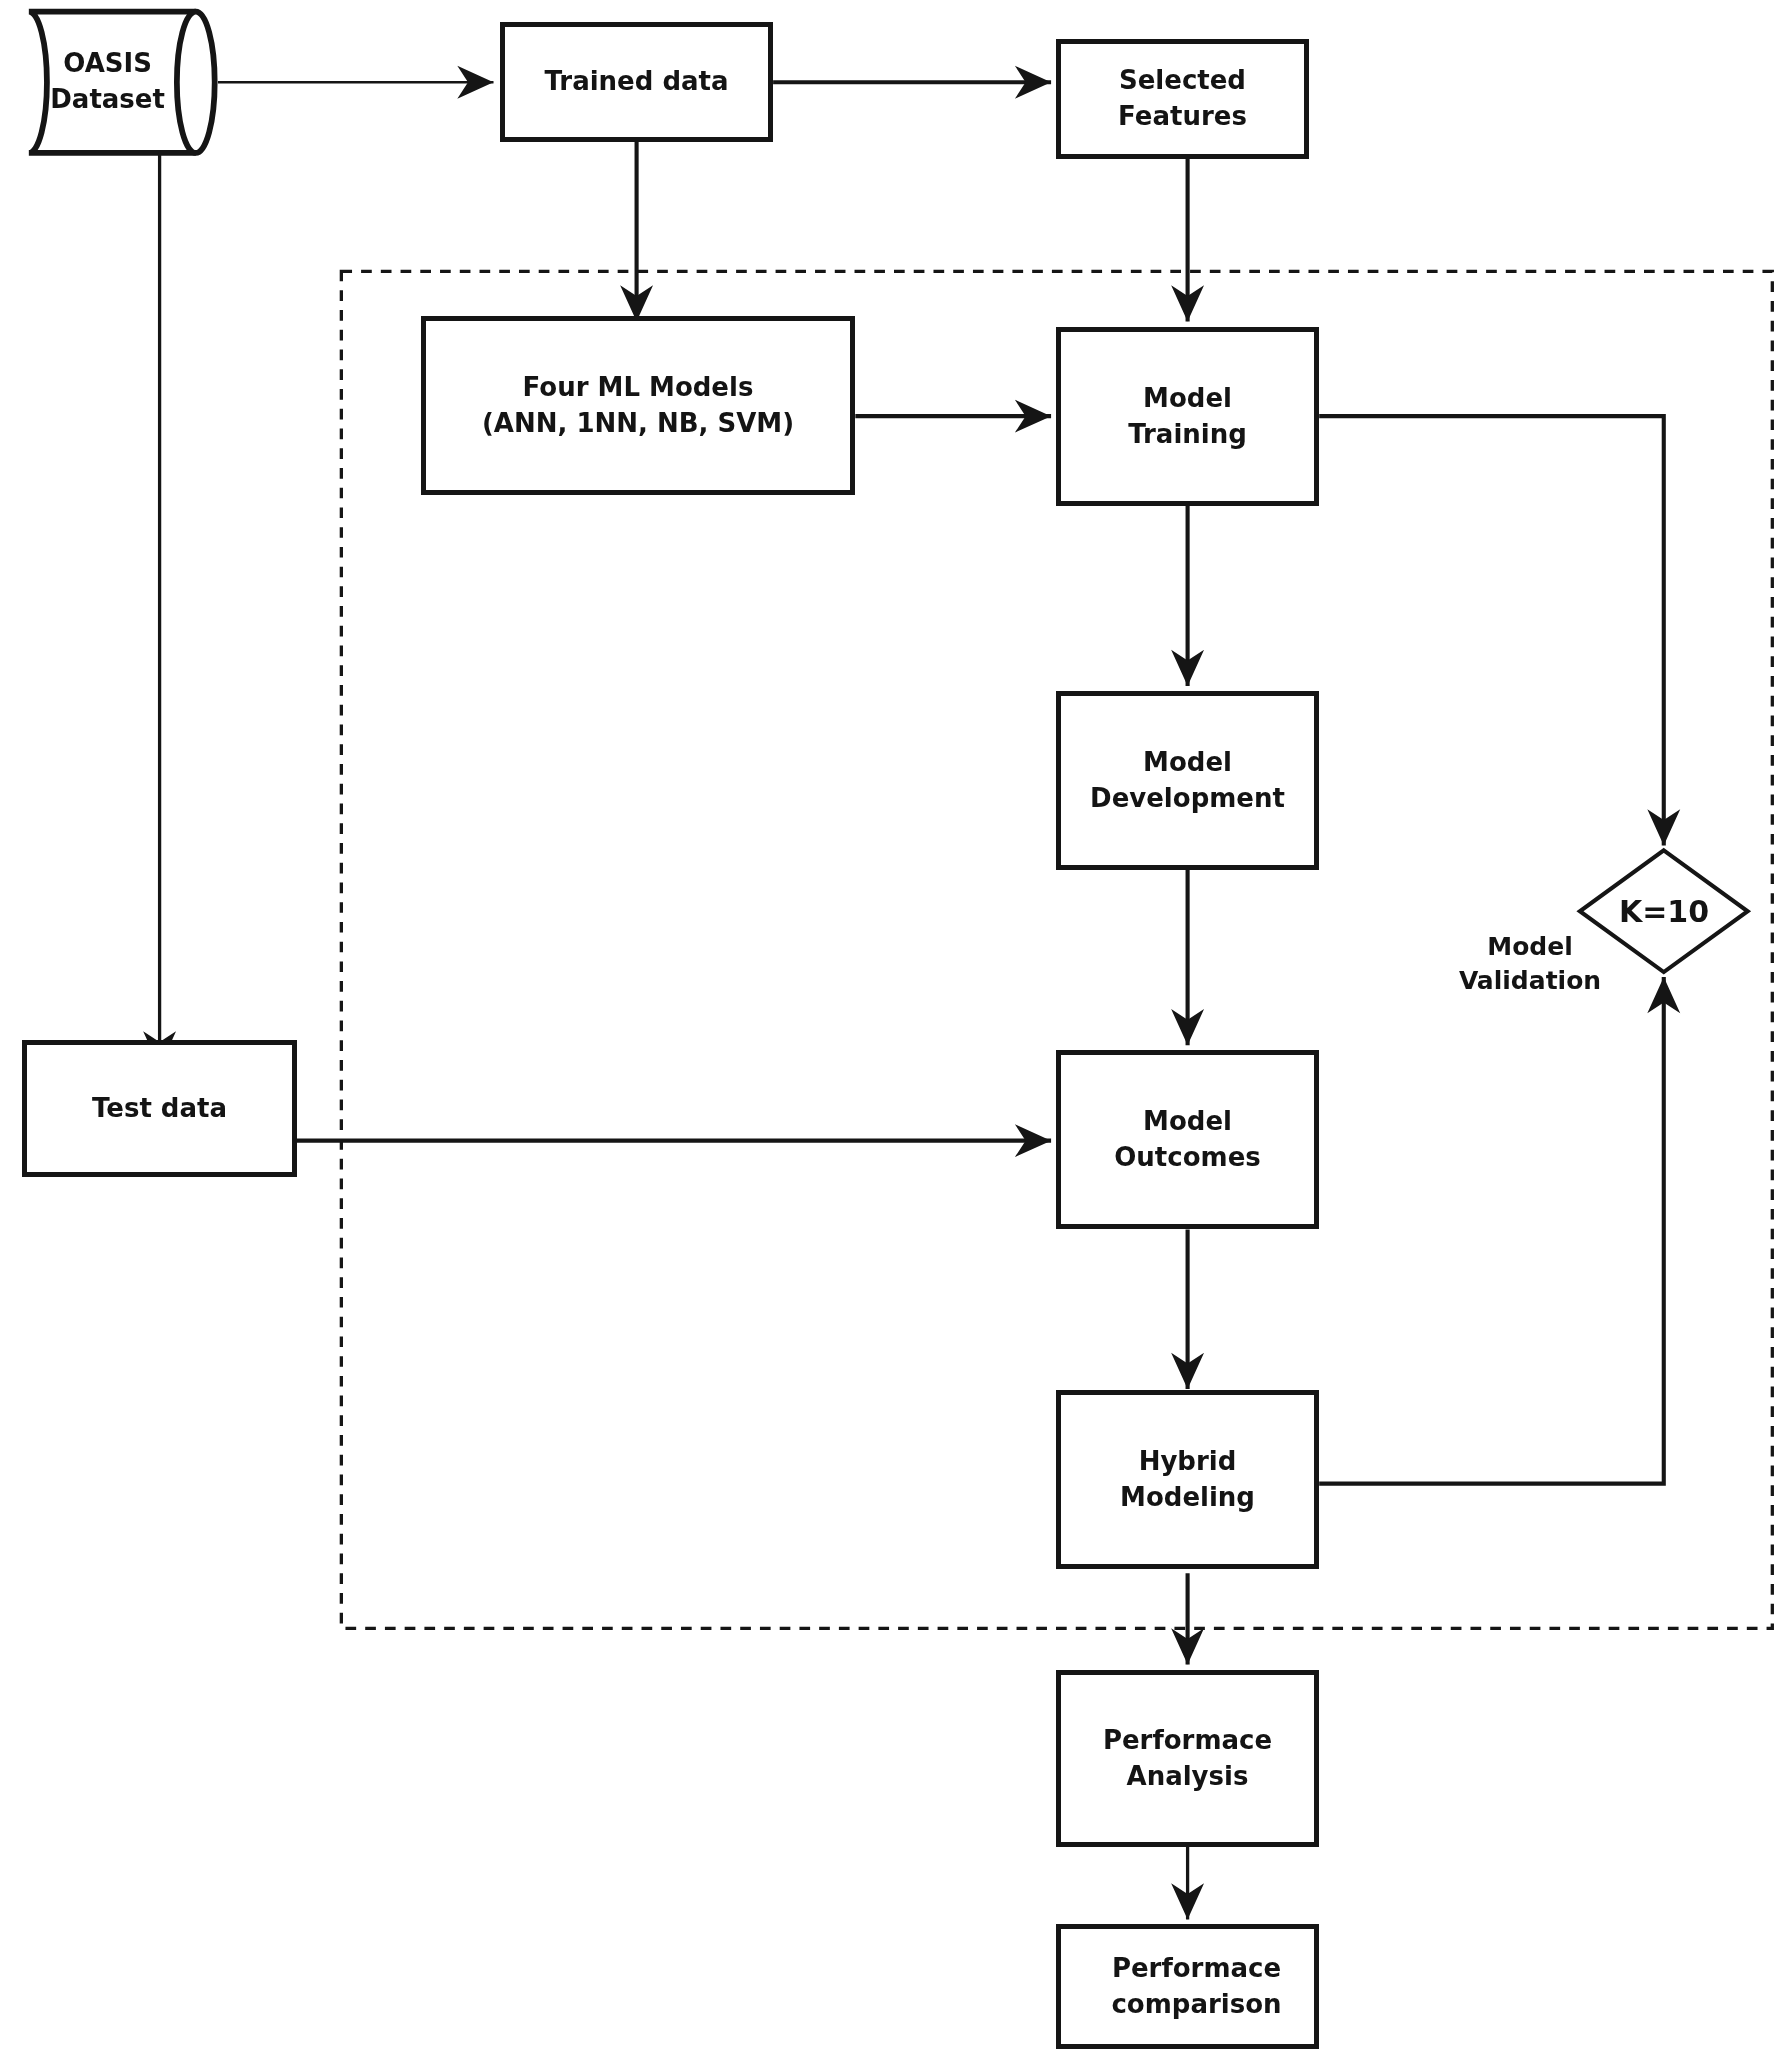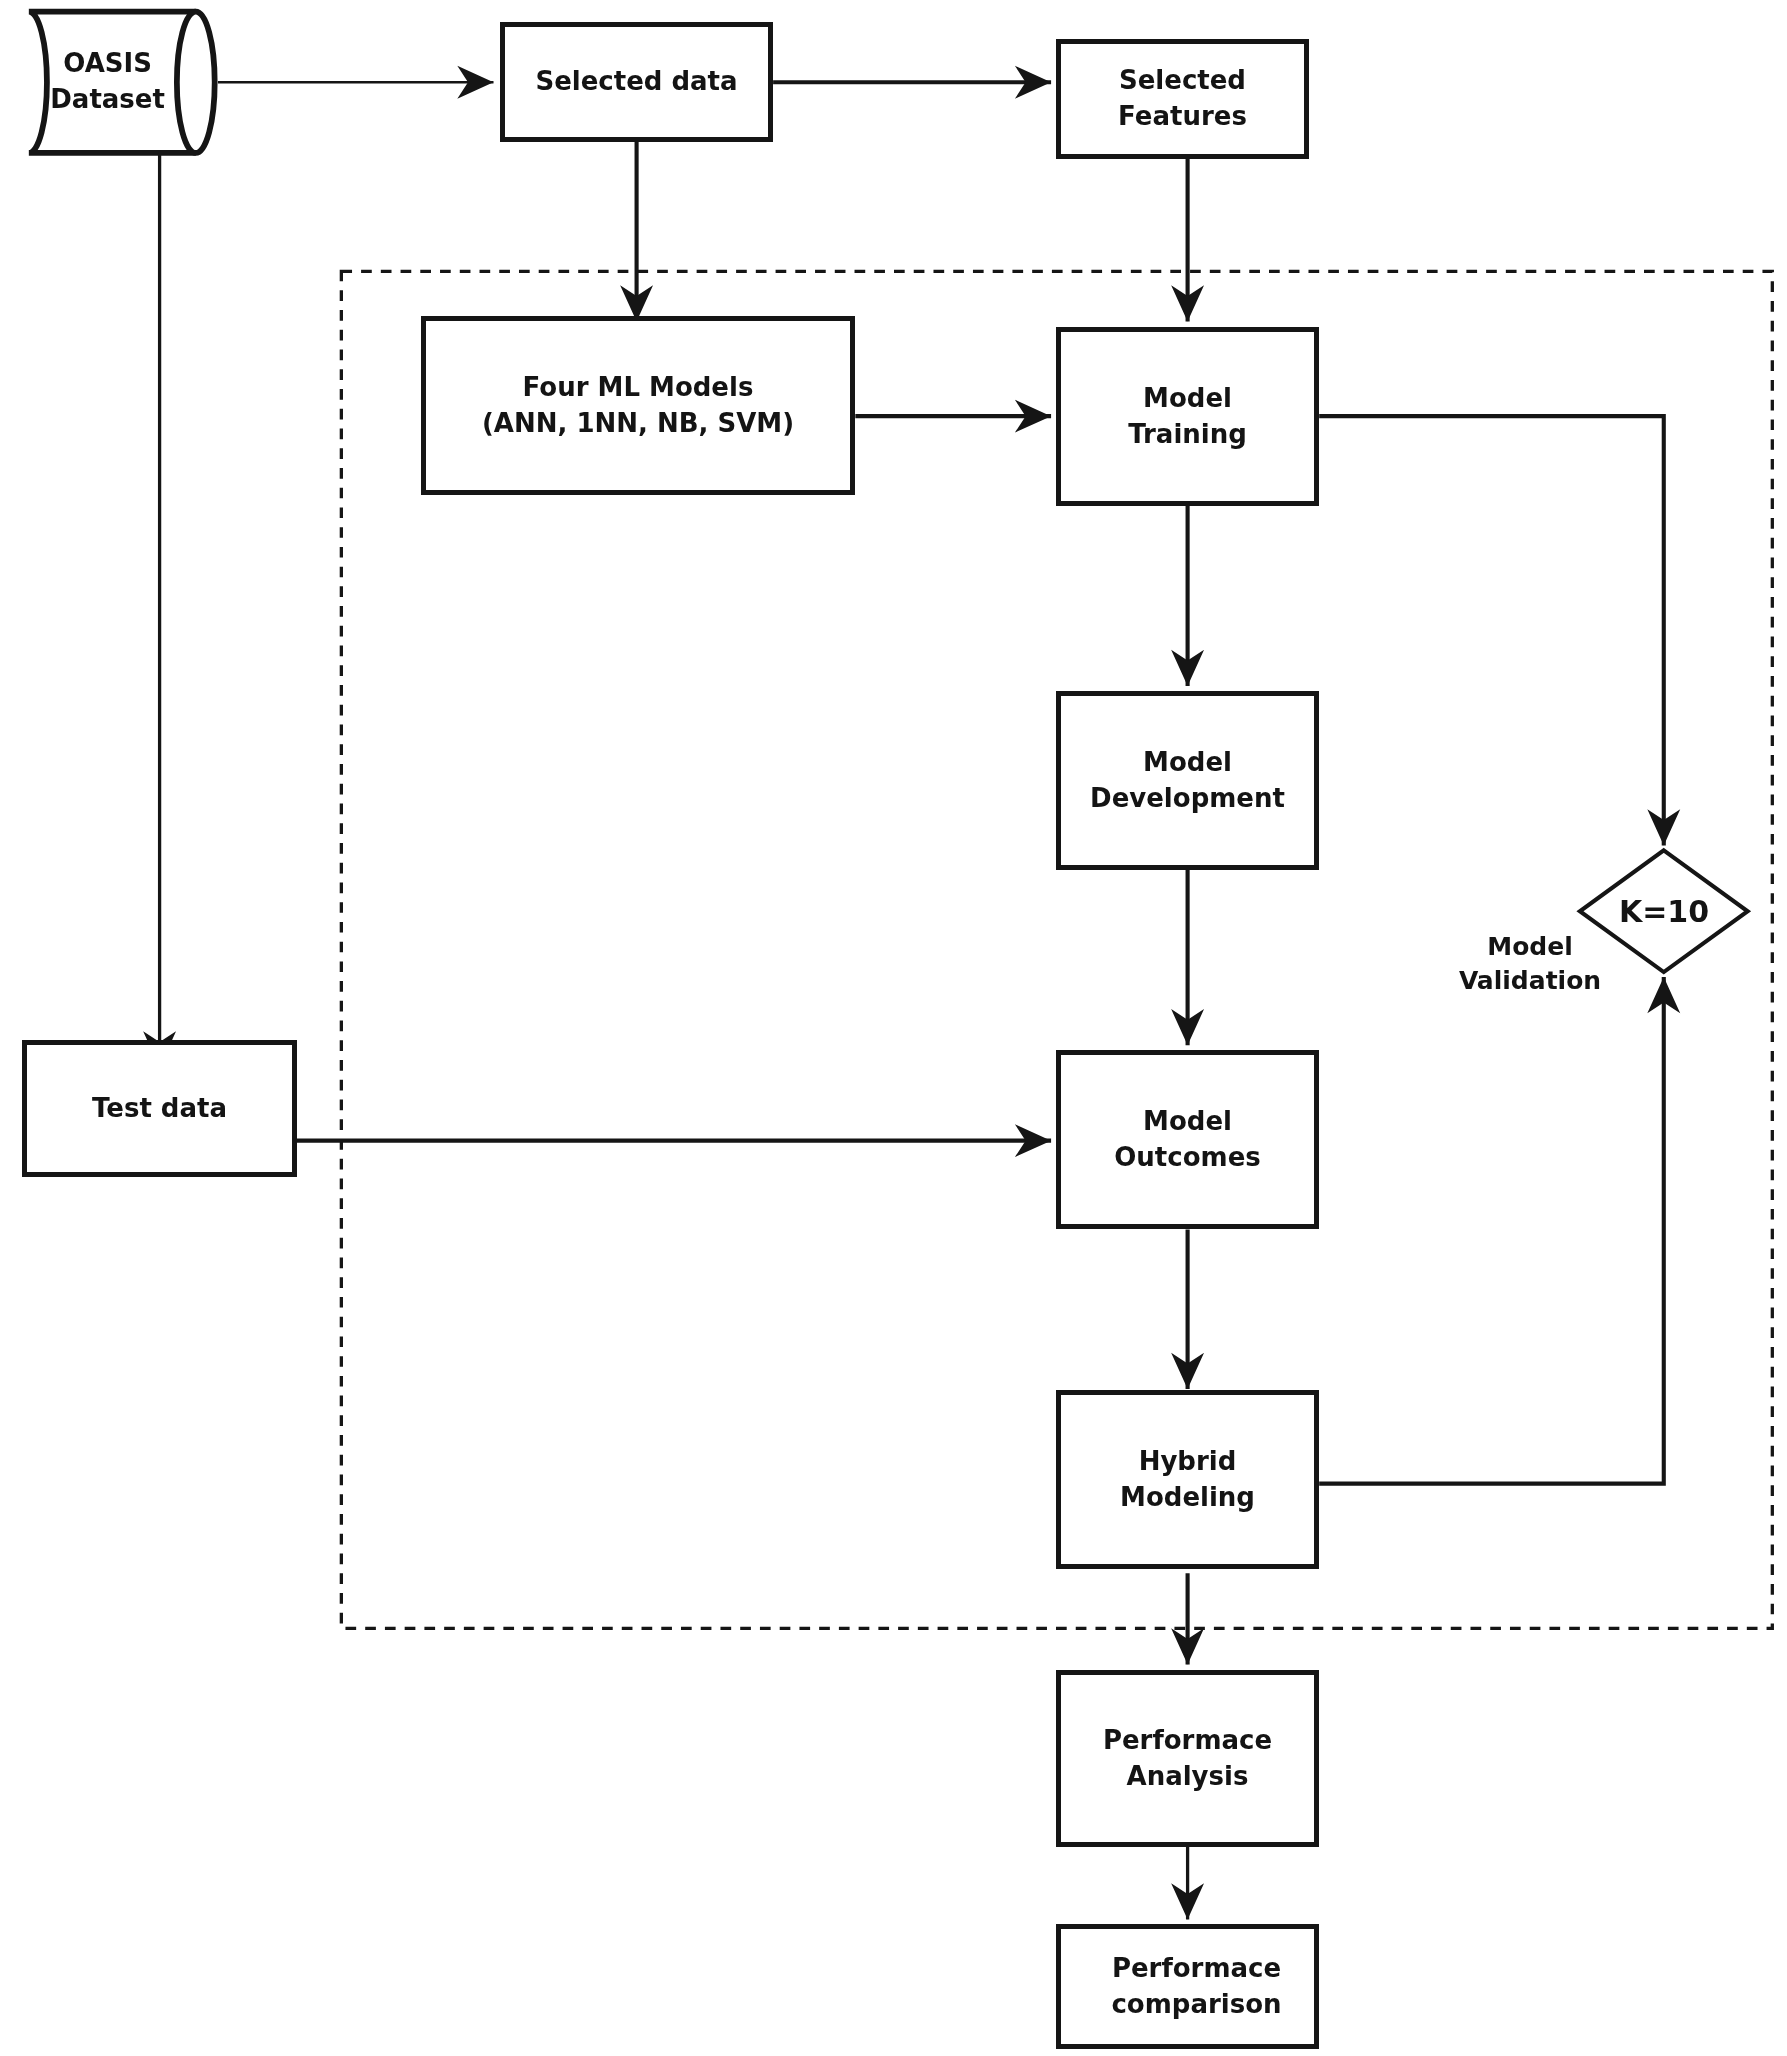--- a/index.html
+++ b/index.html
@@ -77,21 +77,21 @@
     <polyline points="1604,506 2023,506 2023,1028" fill="none" stroke="#151515" stroke-width="5" marker-end="url(#ah)"></polyline>
     <polyline points="1604,1804 2023,1804 2023,1188" fill="none" stroke="#151515" stroke-width="5" marker-end="url(#ah)"></polyline>
   </svg>
 
   <div id="n-oasis" class="node shape-only">
     <span class="node-label">OASIS
 Dataset</span>
   </div>
 
   <div id="n-trained" class="node">
-    <span class="node-label">Selected data</span>
+    <span class="node-label">Trained data</span>
   </div>
 
   <div id="n-selected" class="node">
     <span class="node-label">Selected
 Features</span>
   </div>
 
   <div id="n-fourml" class="node">
     <span class="node-label">Four ML Models
 (ANN, 1NN, NB, SVM)</span>

